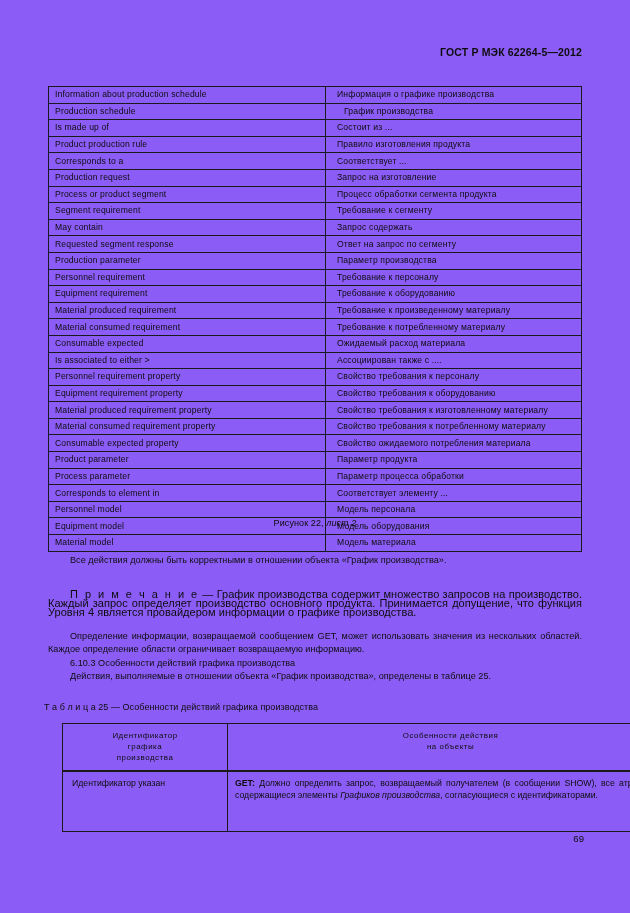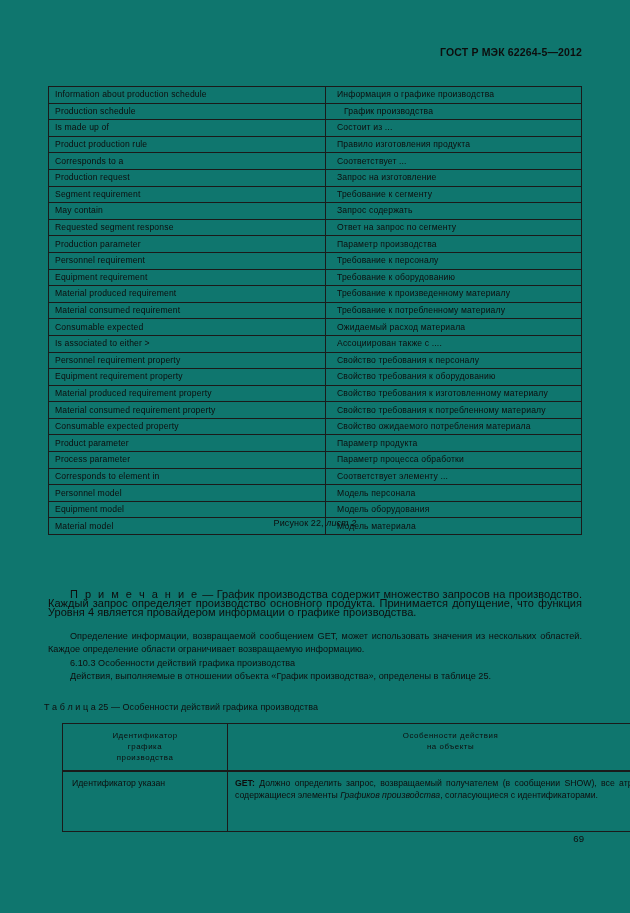--- a/index.html
+++ b/index.html
@@ -12,21 +12,21 @@
     height: 913px;
     position: relative;
     font-family: "Liberation Sans", sans-serif;
     color: #0d0d0d;
     overflow: hidden;
   }
 
   .page {
     position: absolute;
     inset: 0;
-    background: #0f766e;
+    background: #8b5cf6;
   }
 
   
   .running-head {
     position: absolute;
     top: 46px;
     right: 48px;
     font-size: 10.5px;
     font-weight: bold;
     letter-spacing: 0.15px;
@@ -173,20 +173,24 @@
         </tr>
         <tr>
           <td class="col-en">Corresponds to a</td>
           <td class="col-ru">Соответствует ...</td>
         </tr>
         <tr>
           <td class="col-en">Production request</td>
           <td class="col-ru">Запрос на изготовление</td>
         </tr>
         <tr>
+          <td class="col-en">Process or product segment</td>
+          <td class="col-ru">Процесс обработки сегмента продукта</td>
+        </tr>
+        <tr>
           <td class="col-en">Segment requirement</td>
           <td class="col-ru">Требование к сегменту</td>
         </tr>
         <tr>
           <td class="col-en">May contain</td>
           <td class="col-ru">Запрос содержать</td>
         </tr>
         <tr>
           <td class="col-en">Requested segment response</td>
           <td class="col-ru">Ответ на запрос по сегменту</td>
@@ -265,20 +269,21 @@
         </tr>
       </tbody>
   </table>
 
   <div class="fig-caption">
     <span>Рисунок 22,</span>
     <i>лист 2</i>
   </div>
 
   <div class="body-block" id="block-6102">
+    <p class="p-ind">Все действия должны быть корректными в отношении объекта «График производства».</p>
   </div>
 
   <div class="body-block note" id="block-note">
     <p class="p-ind"><span class="sp">П р и м е ч а н и е</span><span> — График производства содержит множество запросов на производство. Каждый запрос определяет производство основного продукта. Принимается допущение, что функция Уровня 4 является провайдером информации о графике производства.</span></p>
   </div>
 
   <div class="body-block" id="block-get">
     <p class="p-ind">Определение информации, возвращаемой сообщением GET, может использовать значения из нескольких областей. Каждое определение области ограничивает возвращаемую информацию.</p>
   </div>
 

